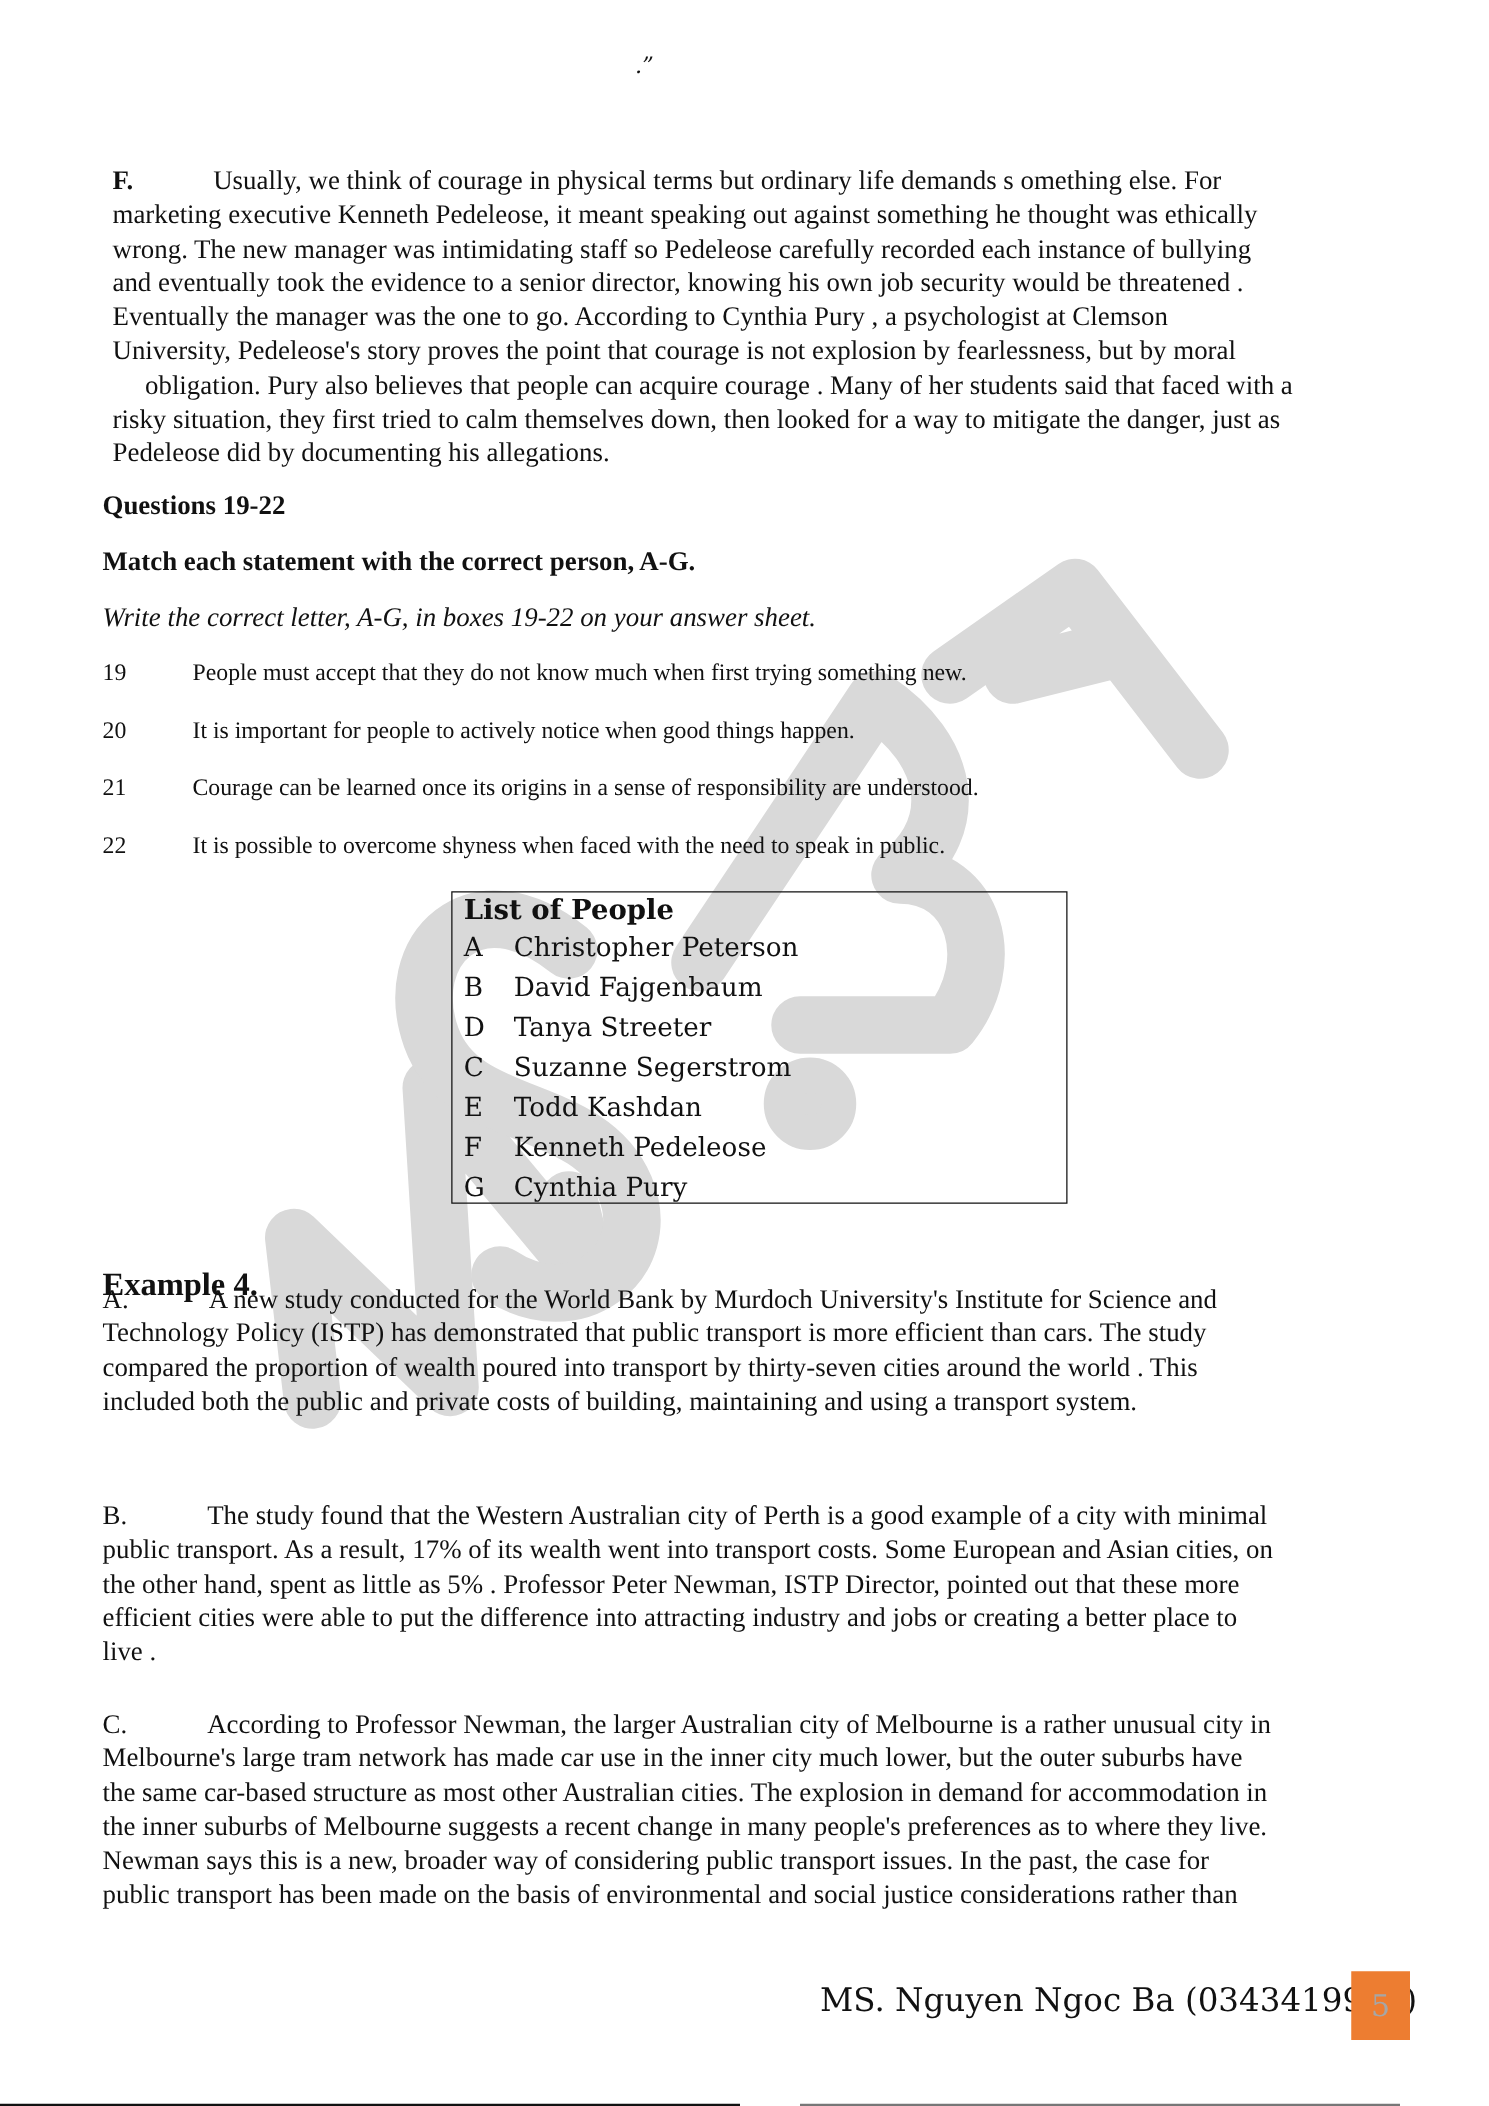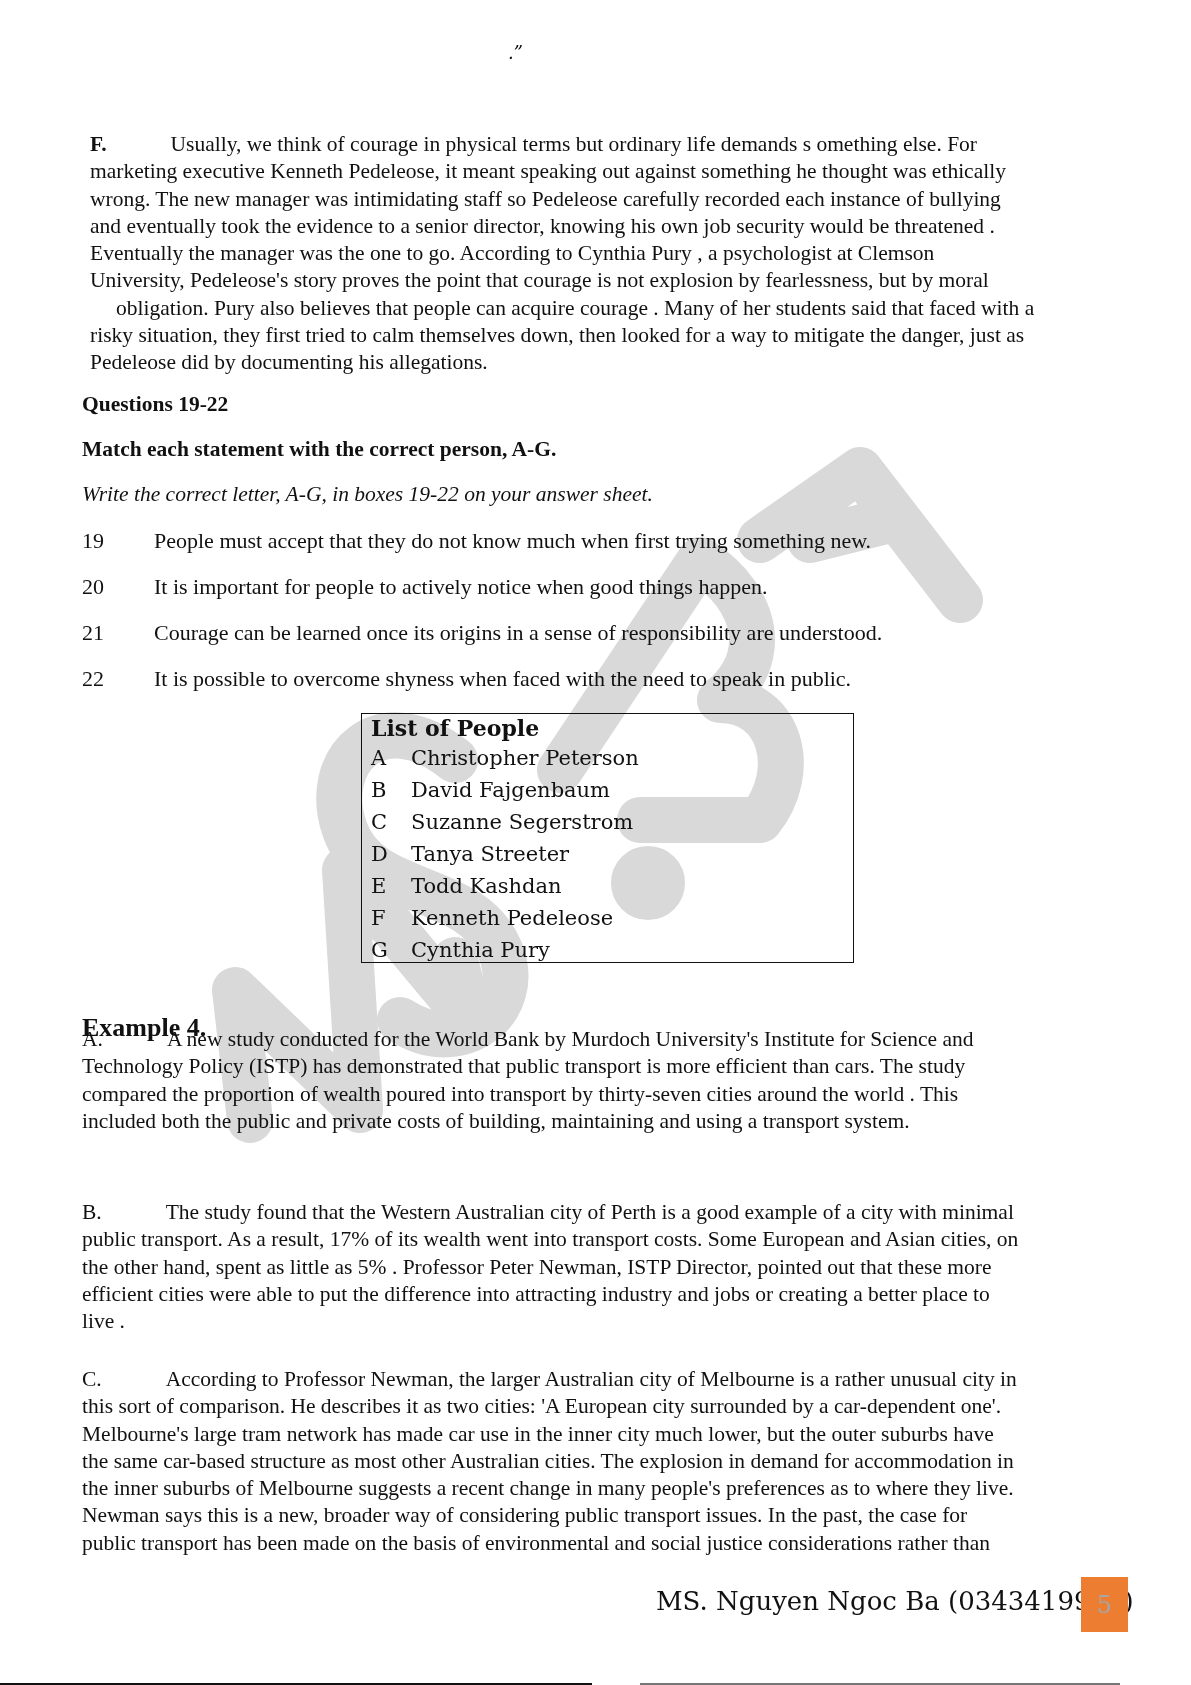--- a/index.html
+++ b/index.html
@@ -17,21 +17,21 @@
   .para {
     position: absolute; font-size: 21.5px; line-height: 27.3px;
     font-family: "Liberation Serif", "DejaVu Serif", serif;
     transform-origin: left top;
   }
   .para-f { left: 90px; top: 131px; width: 1050px; }
   .label-bold { font-weight: bold; }
   .tab { display: inline-block; width: 64px; }
   .q-heading { position: absolute; left: 82px; font-weight: bold; font-size: 21.5px; font-family: "Liberation Serif", serif; }
   .q-plain { position: absolute; left: 82px; font-size: 21.5px; font-family: "Liberation Serif", serif; font-style: italic; }
-  .q-item { position: absolute; left: 82px; font-size: 22px; font-family: "Liberation Serif", serif; }
+  .q-item { position: absolute; left: 82px; font-size: 19px; font-family: "Liberation Serif", serif; }
   .q-num { display: inline-block; width: 72px; }
   .people-box {
     position: absolute; left: 361px; top: 713px; width: 493px; height: 250px;
     border: 1.5px solid #111; box-sizing: border-box; padding: 0 0 0 9px;
     font-family: "DejaVu Serif", serif;
   }
   .people-title { font-weight: bold; font-size: 22px; line-height: 28px; margin-top: 0px; }
   .people-row { font-size: 21px; line-height: 32px; }
   .people-letter { display: inline-block; width: 40px; }
   .example-title { position: absolute; left: 82px; top: 1013px; font-size: 26px; font-weight: bold; font-family: "Liberation Serif", serif; }
@@ -85,22 +85,22 @@
 
   <div class="q-item" style="top: 528px; white-space: nowrap;"><span class="q-num">19</span><span>People must accept that they do not know much when first trying something new.</span></div>
   <div class="q-item" style="top: 574px; white-space: nowrap;"><span class="q-num">20</span><span>It is important for people to actively notice when good things happen.</span></div>
   <div class="q-item" style="top: 620px; white-space: nowrap;"><span class="q-num">21</span><span>Courage can be learned once its origins in a sense of responsibility are understood.</span></div>
   <div class="q-item" style="top: 666px; white-space: nowrap;"><span class="q-num">22</span><span>It is possible to overcome shyness when faced with the need to speak in public.</span></div>
 
   <div class="people-box">
     <div class="people-title">List of People</div>
     <div class="people-row"><span class="people-letter">A</span><span>Christopher Peterson</span></div>
     <div class="people-row"><span class="people-letter">B</span><span>David Fajgenbaum</span></div>
+    <div class="people-row"><span class="people-letter">D</span><span>Tanya Streeter</span></div>
     <div class="people-row"><span class="people-letter">C</span><span>Suzanne Segerstrom</span></div>
-    <div class="people-row"><span class="people-letter">D</span><span>Tanya Streeter</span></div>
     <div class="people-row"><span class="people-letter">E</span><span>Todd Kashdan</span></div>
     <div class="people-row"><span class="people-letter">F</span><span>Kenneth Pedeleose</span></div>
     <div class="people-row"><span class="people-letter">G</span><span>Cynthia Pury</span></div>
   </div>
 
   <div class="example-title">Example 4.</div>
 
   <div class="para para-ex" style="top:1026px;">
     <div style="white-space: nowrap; display: block; width: max-content;"><span>A.</span><span class="tab"></span><span>A new study conducted for the World Bank by Murdoch University's Institute for Science and</span></div>
     <div style="white-space: nowrap; display: block; width: max-content;">Technology Policy (ISTP) has demonstrated that public transport is more efficient than cars. The study</div>
@@ -111,21 +111,20 @@
   <div class="para para-ex" style="top:1199px;">
     <div style="white-space: nowrap; display: block; width: max-content;"><span>B.</span><span class="tab"></span><span>The study found that the Western Australian city of Perth is a good example of a city with minimal</span></div>
     <div style="white-space: nowrap; display: block; width: max-content;">public transport. As a result, 17% of its wealth went into transport costs. Some European and Asian cities, on</div>
     <div style="white-space: nowrap; display: block; width: max-content;">the other hand, spent as little as 5% . Professor Peter Newman, ISTP Director, pointed out that these more</div>
     <div style="white-space: nowrap; display: block; width: max-content;">efficient cities were able to put the difference into attracting industry and jobs or creating a better place to</div>
     <div style="white-space: nowrap; display: block; width: max-content;">live .</div>
   </div>
 
   <div class="para para-ex" style="top:1366px;">
     <div style="white-space: nowrap; display: block; width: max-content;"><span>C.</span><span class="tab"></span><span>According to Professor Newman, the larger Australian city of Melbourne is a rather unusual city in</span></div>
-    <div style="white-space: nowrap; display: block; width: max-content;">this sort of comparison. He describes it as two cities: 'A European city surrounded by a car-dependent one'.</div>
     <div style="white-space: nowrap; display: block; width: max-content;">Melbourne's large tram network has made car use in the inner city much lower, but the outer suburbs have</div>
     <div style="white-space: nowrap; display: block; width: max-content;">the same car-based structure as most other Australian cities. The explosion in demand for accommodation in</div>
     <div style="white-space: nowrap; display: block; width: max-content;">the inner suburbs of Melbourne suggests a recent change in many people's preferences as to where they live.</div>
     <div style="white-space: nowrap; display: block; width: max-content;">Newman says this is a new, broader way of considering public transport issues. In the past, the case for</div>
     <div style="white-space: nowrap; display: block; width: max-content;">public transport has been made on the basis of environmental and social justice considerations rather than</div>
   </div>
 
   <div class="footer-text">MS. Nguyen Ngoc Ba (0343419997)</div>
   <div class="page-box">5</div>
 

